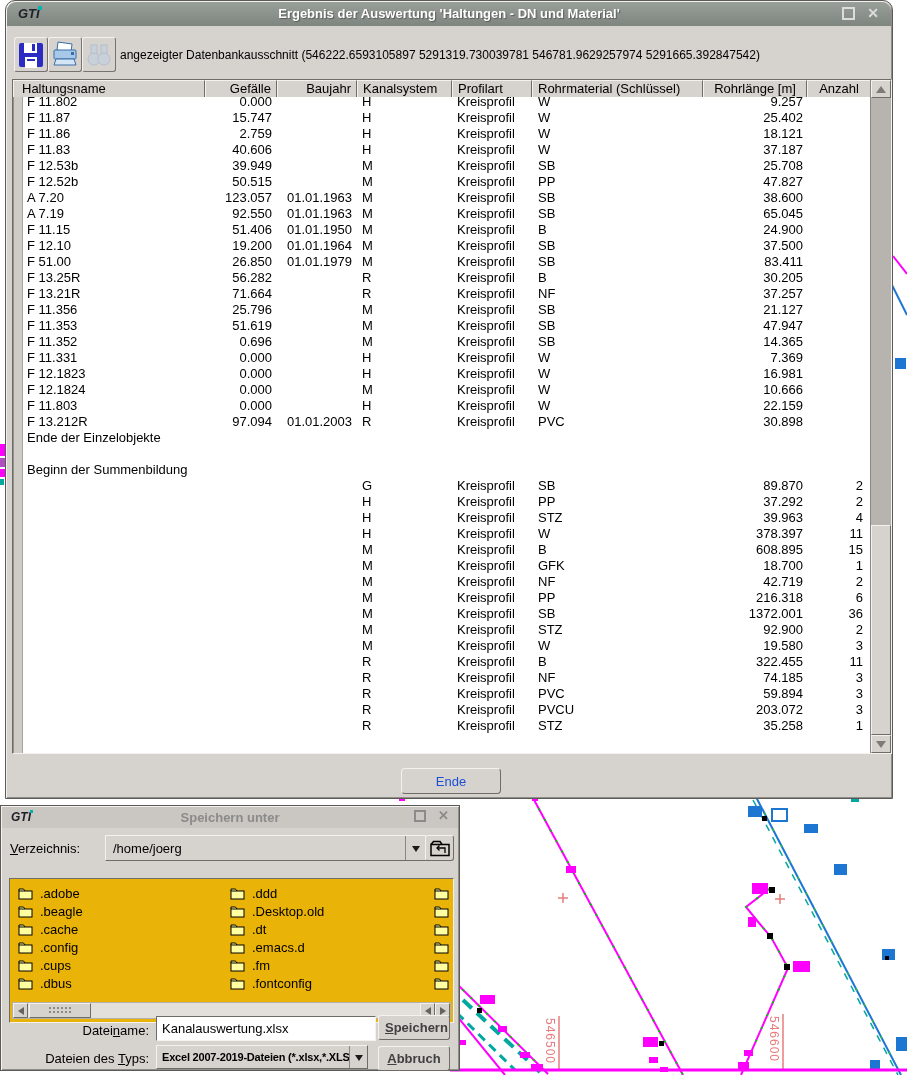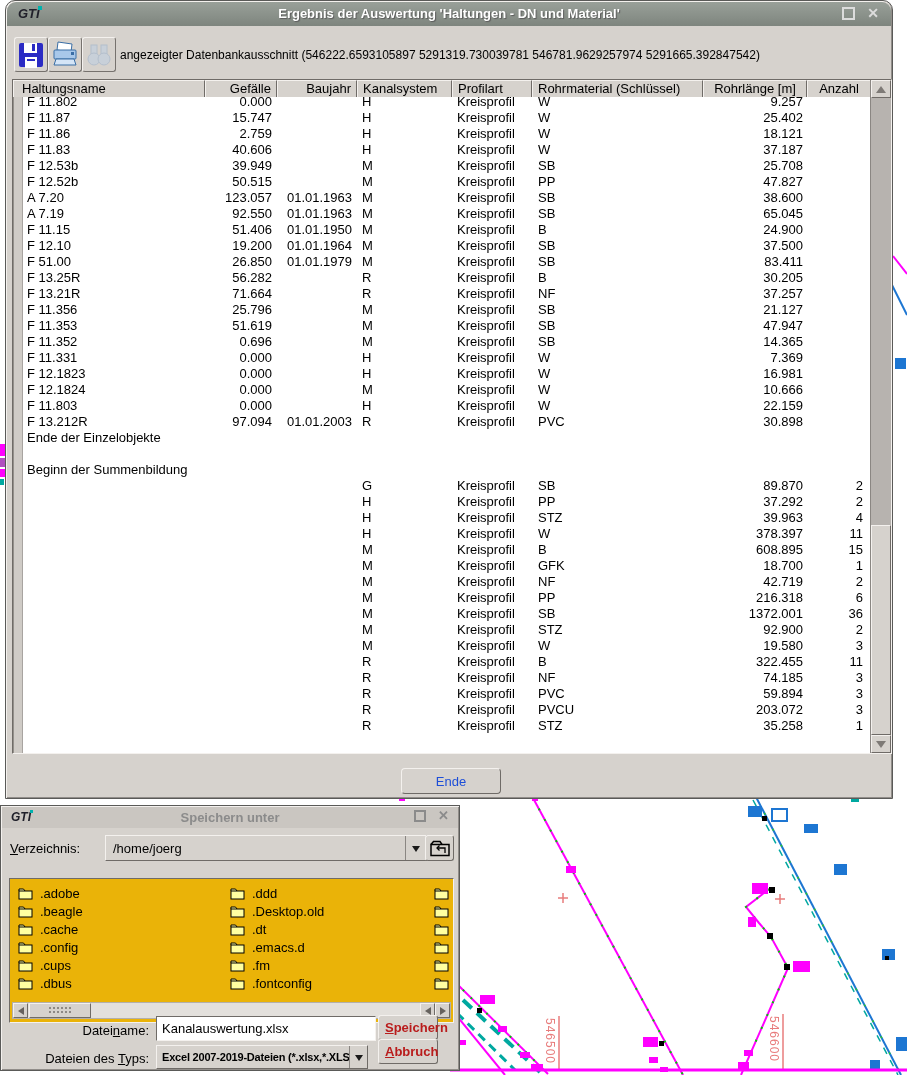--- a/index.html
+++ b/index.html
@@ -101,25 +101,25 @@
   .hs-left{left:0;}
   .hs-l2{right:15px;}
   .hs-r2{right:0;}
   .hs-thumb{position:absolute;left:16px;top:0;bottom:0;width:62px;background:#d6d2cd;border:1px solid;
             border-color:#f4f1ee #6f6b67 #6f6b67 #f4f1ee;display:flex;align-items:center;justify-content:center;box-sizing:border-box;}
   .grip{width:24px;height:9px;background-image:radial-gradient(#8d8985 1px, rgba(0,0,0,0) 1.2px);background-size:4px 4px;}
 
   .fn-label{position:absolute;left:0;top:217px;width:148px;text-align:right;}
   .fn-input{position:absolute;left:155px;top:210px;width:208px;height:23px;background:#fff;border:1px solid;
             border-color:#6f6b67 #f4f1ee #f4f1ee #6f6b67;font:13px "Liberation Sans",sans-serif;padding:0 5px;color:#000;}
-  .btn{position:absolute;left:377px;width:60px;height:25px;background:#d6d2cd;border:1px solid;
-       border-color:#f4f1ee #6f6b67 #6f6b67 #f4f1ee;border-radius:3px;font-size:13px;font-weight:bold;color:#b91c1c;
+  .btn{position:absolute;left:377px;width:72px;height:25px;background:#d6d2cd;border:1px solid;
+       border-color:#f4f1ee #6f6b67 #6f6b67 #f4f1ee;border-radius:3px;font-size:13px;font-weight:bold;color:#404040;
        font-family:"Liberation Sans",sans-serif;}
   .btn-save{top:209px;}
-  .btn-cancel{top:233px;}
+  .btn-cancel{top:240px;}
   .ft-label{position:absolute;left:0;top:245px;width:148px;text-align:right;}
   .ft-combo{position:absolute;left:155px;top:239px;width:212px;height:24px;}
   .ft-combo .combo-text{font-size:11px;font-weight:bold;letter-spacing:-0.2px;padding-left:5px;}
   .ft-combo .combo-arrow{width:17px;}
   u{text-decoration:underline;}
 </style>
 </head>
 <body>
 
 <svg class="map" width="907" height="1075" viewBox="0 0 907 1075">

